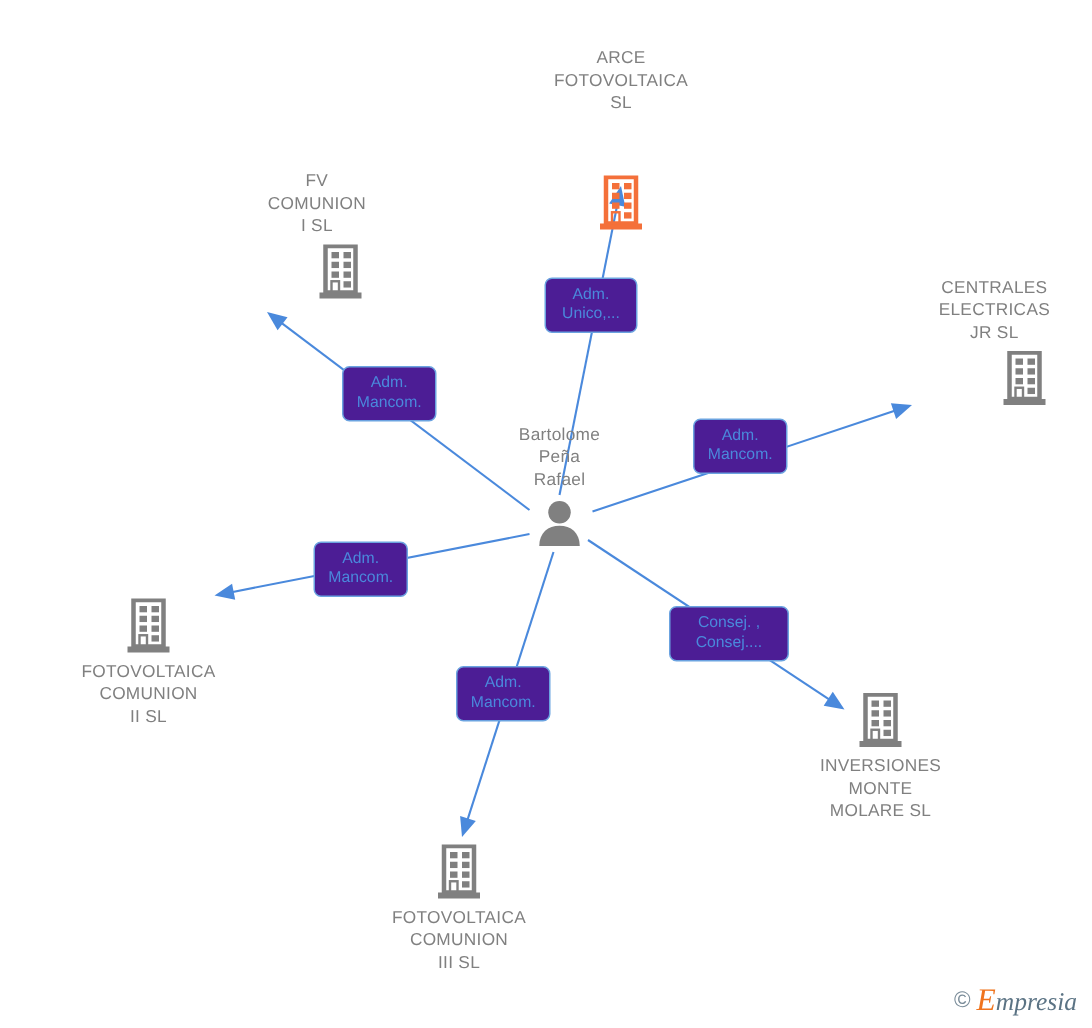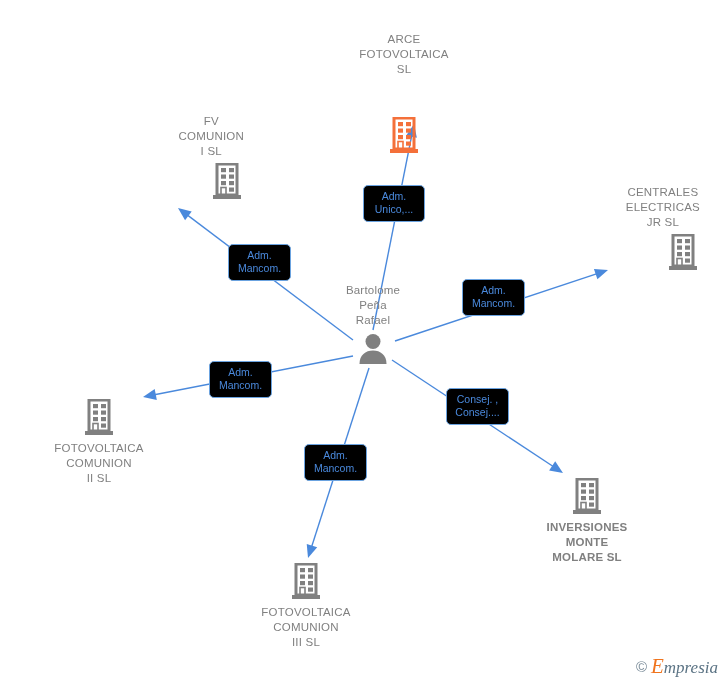--- a/index.html
+++ b/index.html
@@ -59,21 +59,21 @@
   }
   .person-icon {
     width: 34px;
     height: 32px;
     display: block;
   }
   .edge-label {
     position: absolute;
     border: 1px solid #6ba3e0;
     border-radius: 5px;
-    background: #000000;
+    background: #4c1d95;
     color: #4a89dc;
     font-size: 10.5px;
     line-height: 13px;
     padding: 4px 7px 5px 7px;
     text-align: center;
     white-space: pre-line;
     box-sizing: border-box;
   }
   #watermark {
     position: absolute;
@@ -122,28 +122,28 @@
 
   <div id="edge-label-container">
       <div class="edge-label" style="left: 363px; top: 185px; width: 62px;">Adm.
 Unico,...</div>
       <div class="edge-label" style="left: 228px; top: 244px; width: 63px;">Adm.
 Mancom.</div>
       <div class="edge-label" style="left: 462px; top: 279px; width: 63px;">Adm.
 Mancom.</div>
       <div class="edge-label" style="left: 209px; top: 361px; width: 63px;">Adm.
 Mancom.</div>
-      <div class="edge-label" style="left: 446px; top: 388px; width: 63px;">Consej. ,
+      <div class="edge-label" style="left: 446px; top: 404px; width: 80px;">Consej. ,
 Consej....</div>
       <div class="edge-label" style="left: 304px; top: 444px; width: 63px;">Adm.
 Mancom.</div>
     </div>
 
   <div id="node-container">
-      <div class="node" style="left: 404px; top: 32px; gap: 36px;">
+      <div class="node" style="left: 414px; top: 32px; gap: 36px;">
         <div class="node-label above">ARCE
 FOTOVOLTAICA
 SL</div>
         <span>
           <svg class="node-icon" viewBox="0 0 34 38">
             <rect x="7" y="1" width="20" height="31" fill="none" stroke="#f4703a" stroke-width="3"></rect>
             <rect x="3" y="32" width="28" height="4" fill="#f4703a"></rect>
             <rect x="11" y="5" width="5" height="4.2" fill="#f4703a"></rect>
             <rect x="19" y="5" width="5" height="4.2" fill="#f4703a"></rect>
             <rect x="11" y="11.5" width="5" height="4.2" fill="#f4703a"></rect>
@@ -216,21 +216,21 @@
             <rect x="11" y="18" width="5" height="4.2" fill="#808080"></rect>
             <rect x="19" y="18" width="5" height="4.2" fill="#808080"></rect>
             <rect x="19" y="24.5" width="5" height="4.2" fill="#808080"></rect>
             <rect x="11" y="24.5" width="5" height="7.5" fill="none" stroke="#808080" stroke-width="1.6"></rect>
           </svg>
         </span>
         <div class="node-label below">FOTOVOLTAICA
 COMUNION
 II  SL</div>
       </div>
-      <div class="node" style="left: 587px; top: 478px; font-weight: bold;">
+      <div class="node" style="left: 587px; top: 462px;">
         <span>
           <svg class="node-icon" viewBox="0 0 34 38">
             <rect x="7" y="1" width="20" height="31" fill="none" stroke="#808080" stroke-width="3"></rect>
             <rect x="3" y="32" width="28" height="4" fill="#808080"></rect>
             <rect x="11" y="5" width="5" height="4.2" fill="#808080"></rect>
             <rect x="19" y="5" width="5" height="4.2" fill="#808080"></rect>
             <rect x="11" y="11.5" width="5" height="4.2" fill="#808080"></rect>
             <rect x="19" y="11.5" width="5" height="4.2" fill="#808080"></rect>
             <rect x="11" y="18" width="5" height="4.2" fill="#808080"></rect>
             <rect x="19" y="18" width="5" height="4.2" fill="#808080"></rect>

